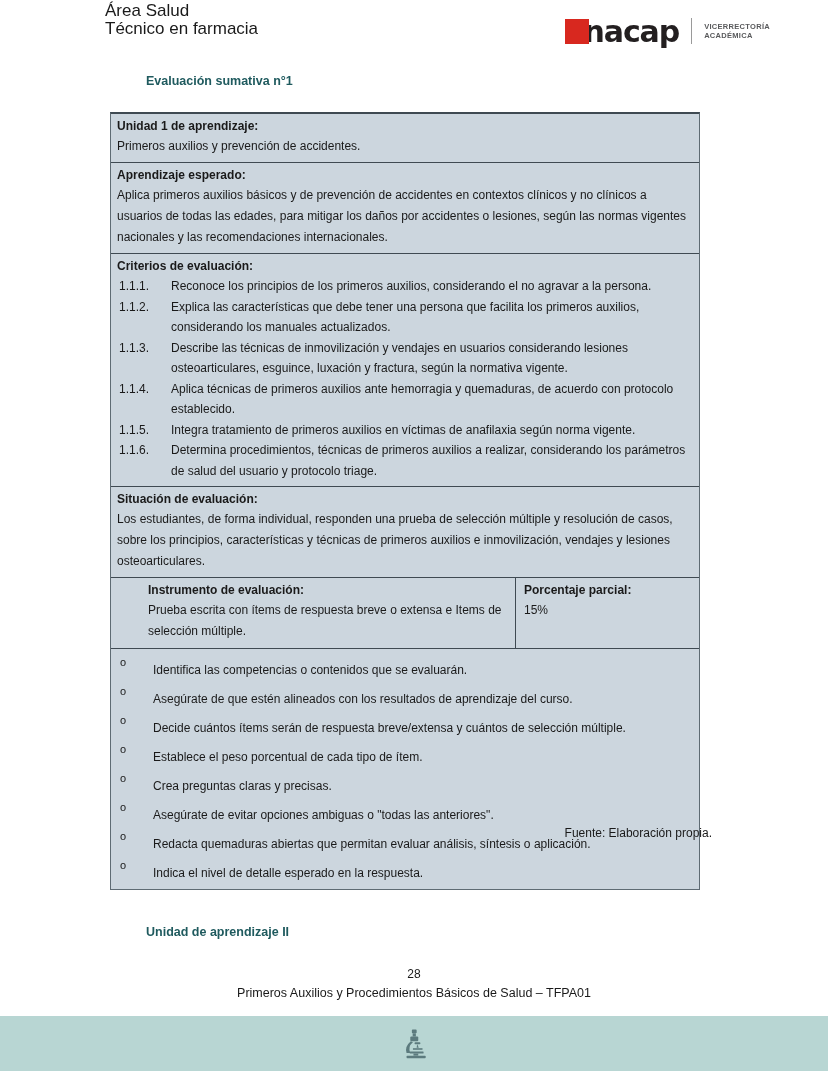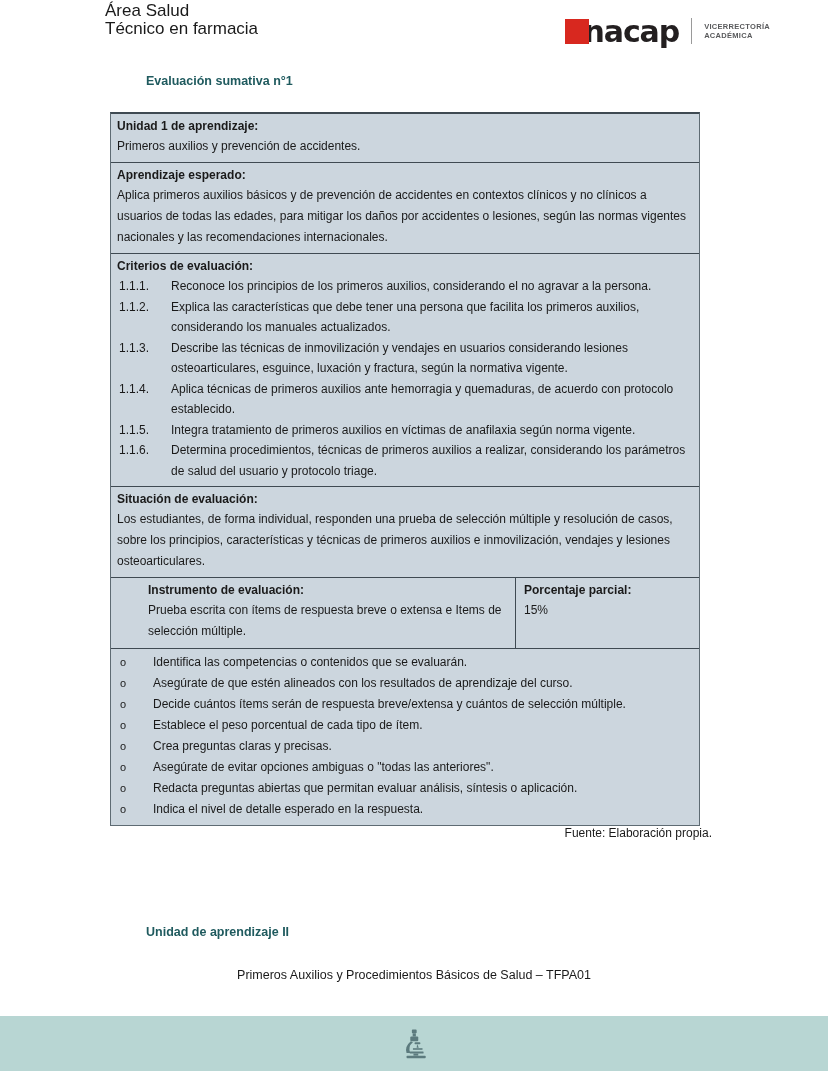--- a/index.html
+++ b/index.html
@@ -139,21 +139,21 @@
     display: flex;
     font-size: 12px;
     line-height: 21px;
     color: #1a1a1a;
   }
   .sug-marker {
     flex: 0 0 36px;
     padding-left: 3px;
     font-size: 11px;
   }
-  .sug-body { flex: 1; }
+  .sug-body { flex: 1; margin-top: 8px; }
 
   
   .source-caption {
     position: absolute;
     left: 110px;
     width: 602px;
     top: 826px;
     text-align: right;
     font-size: 12px;
     color: #1a1a1a;
@@ -305,35 +305,36 @@
       <li class="sug-item">
         <span class="sug-marker">o</span>
         <span class="sug-body">Crea preguntas claras y precisas.</span>
       </li>
       <li class="sug-item">
         <span class="sug-marker">o</span>
         <span class="sug-body">Asegúrate de evitar opciones ambiguas o "todas las anteriores".</span>
       </li>
       <li class="sug-item">
         <span class="sug-marker">o</span>
-        <span class="sug-body">Redacta preguntas abiertas que permitan evaluar análisis, síntesis o aplicación.</span>
+        <span class="sug-body">Redacta quemaduras abiertas que permitan evaluar análisis, síntesis o aplicación.</span>
       </li>
       <li class="sug-item">
         <span class="sug-marker">o</span>
         <span class="sug-body">Indica el nivel de detalle esperado en la respuesta.</span>
       </li>
     </ul>
   </div>
 </div>
 
 <div class="source-caption">Fuente: Elaboración propia.</div>
 
 <div class="unit-heading">Unidad de aprendizaje II</div>
 
 <div class="footer">
+  <div class="footer-page">28</div>
   <div class="footer-title">Primeros Auxilios y Procedimientos Básicos de Salud – TFPA01</div>
 </div>
 
 <div class="bottom-band">
   <svg class="band-icon" viewBox="0 0 64 64" xmlns="http://www.w3.org/2000/svg">
     <g fill="#5c7b7e">
       <rect x="28" y="3" width="9" height="7" rx="1.5"></rect>
       <rect x="29.5" y="10" width="6" height="6"></rect>
       <rect x="25" y="16" width="15" height="9" rx="2"></rect>
       <path d="M26 25 q-12 10 -8 22 h7 q-5 -12 5 -20 z"></path>

